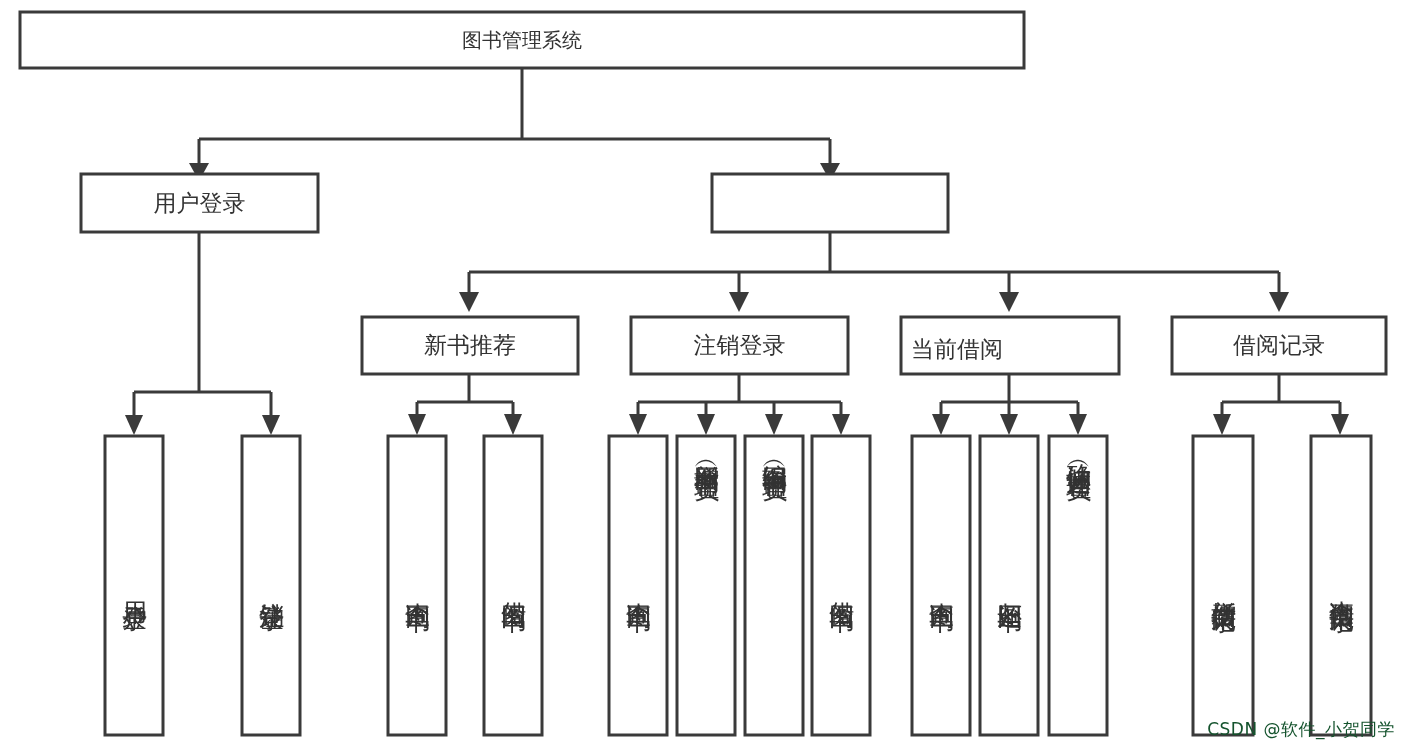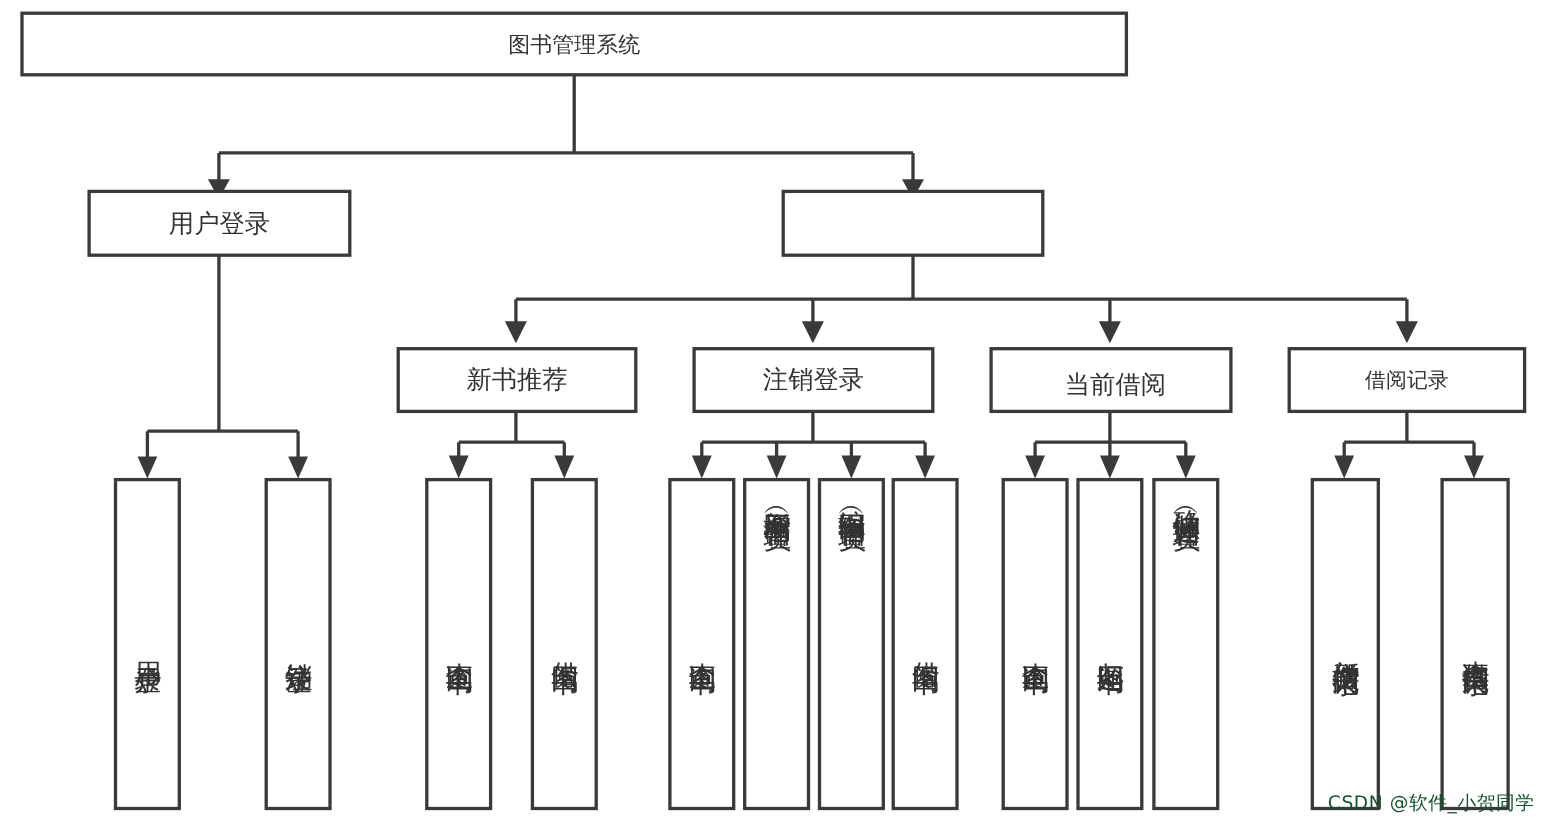--- a/index.html
+++ b/index.html
@@ -163,26 +163,26 @@
 
 
   <div class="hlabel-wrap" style="left:362px; top:317px; width:216px; height:57px;">
     <span class="hlabel-text" style="font-size:23px;">新书推荐</span>
   </div>
 
   <div class="hlabel-wrap" style="left:631px; top:317px; width:217px; height:57px;">
     <span class="hlabel-text" style="font-size:23px;">注销登录</span>
   </div>
 
-  <div class="hlabel-wrap" style="left:905px; top:317px; width:218px; height:65px;">
+  <div class="hlabel-wrap" style="left:848px; top:317px; width:218px; height:65px;">
     <span class="hlabel-text" style="font-size:23px;">当前借阅</span>
   </div>
 
   <div class="hlabel-wrap" style="left:1172px; top:317px; width:214px; height:57px;">
-    <span class="hlabel-text" style="font-size:19px;text-align:right;">借阅记录</span>
+    <span class="hlabel-text" style="font-size:23px;text-align:right;">借阅记录</span>
   </div>
 
   <div class="vlabel-wrap" style="left:105px; top:436px; width:58px; height:299px;">
     <span class="vlabel-text">用户登录</span>
   </div>
   <div class="vlabel-wrap" style="left:242px; top:436px; width:58px; height:299px;">
     <span class="vlabel-text">注销登录</span>
   </div>
 
   <div class="vlabel-wrap" style="left:388px; top:436px; width:58px; height:299px;">

